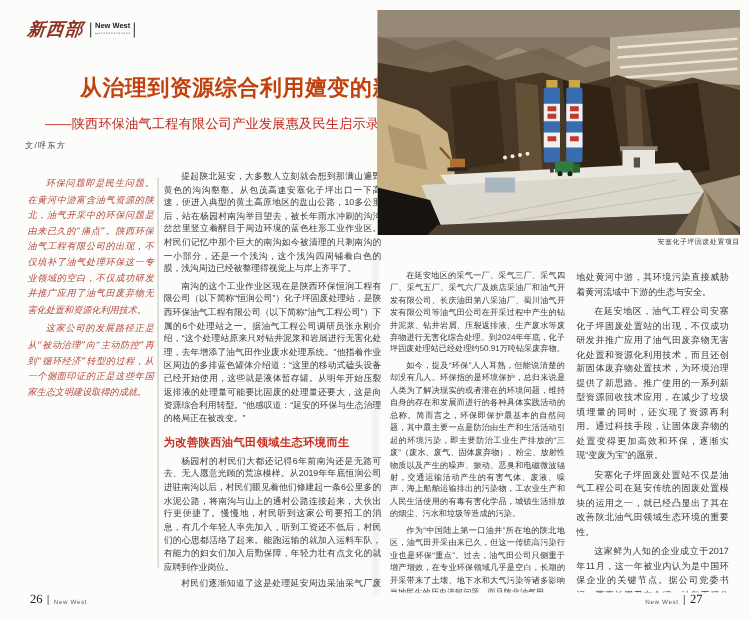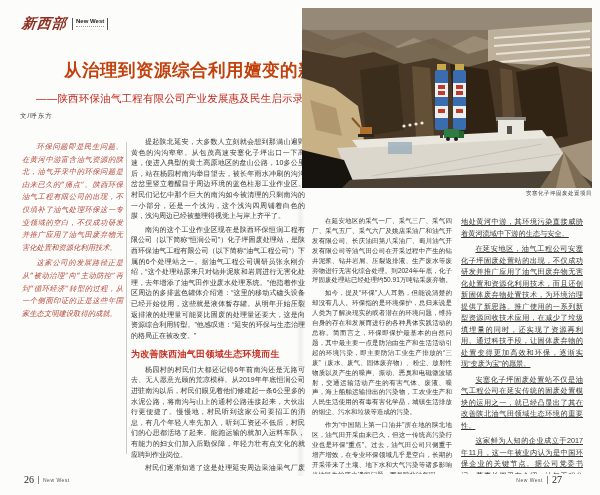--- a/index.html
+++ b/index.html
@@ -66,25 +66,25 @@
   
   .p27-col1{
     position:absolute;left:312px;top:216px;width:140px;height:258px;overflow:hidden;
     font-size:6.5px;line-height:9.9px;color:#38383a;text-align:justify;word-break:break-all;
   }
   .p27-col1 p{margin:0 0 3px 0;text-indent:2em;}
   .p27-col2{
     position:absolute;left:461px;top:216px;width:122px;height:258px;overflow:hidden;
     font-size:7.2px;line-height:11.5px;color:#38383a;text-align:justify;word-break:break-all;
   }
-  .p27-col2 p{margin:0 0 4px 0;text-indent:2em;text-decoration:underline;}
+  .p27-col2 p{margin:0 0 4px 0;text-indent:2em;}
   .p27-col2 p.no-indent{text-indent:0;}
 
   
-  .footer{position:absolute;display:flex;align-items:center;gap:4px;}
+  .footer{position:absolute;display:flex;align-items:flex-end;gap:4px;}
   .footer .num{font-family:"Liberation Serif",serif;font-size:10px;color:#222;}
   .footer .bar{width:1px;height:8px;background:#888;align-self:center;}
   .footer .brand{font-size:5px;color:#555;letter-spacing:.5px;}
   .footer-26{left:24px;top:474px;}
   .footer-27{left:450px;top:474px;width:112px;justify-content:flex-end;}
 
   .center-fold{
     position:absolute;left:296px;top:196px;width:9px;height:280px;
     background:linear-gradient(to right,rgba(0,0,0,0),rgba(0,0,0,.05),rgba(0,0,0,0));
   }

